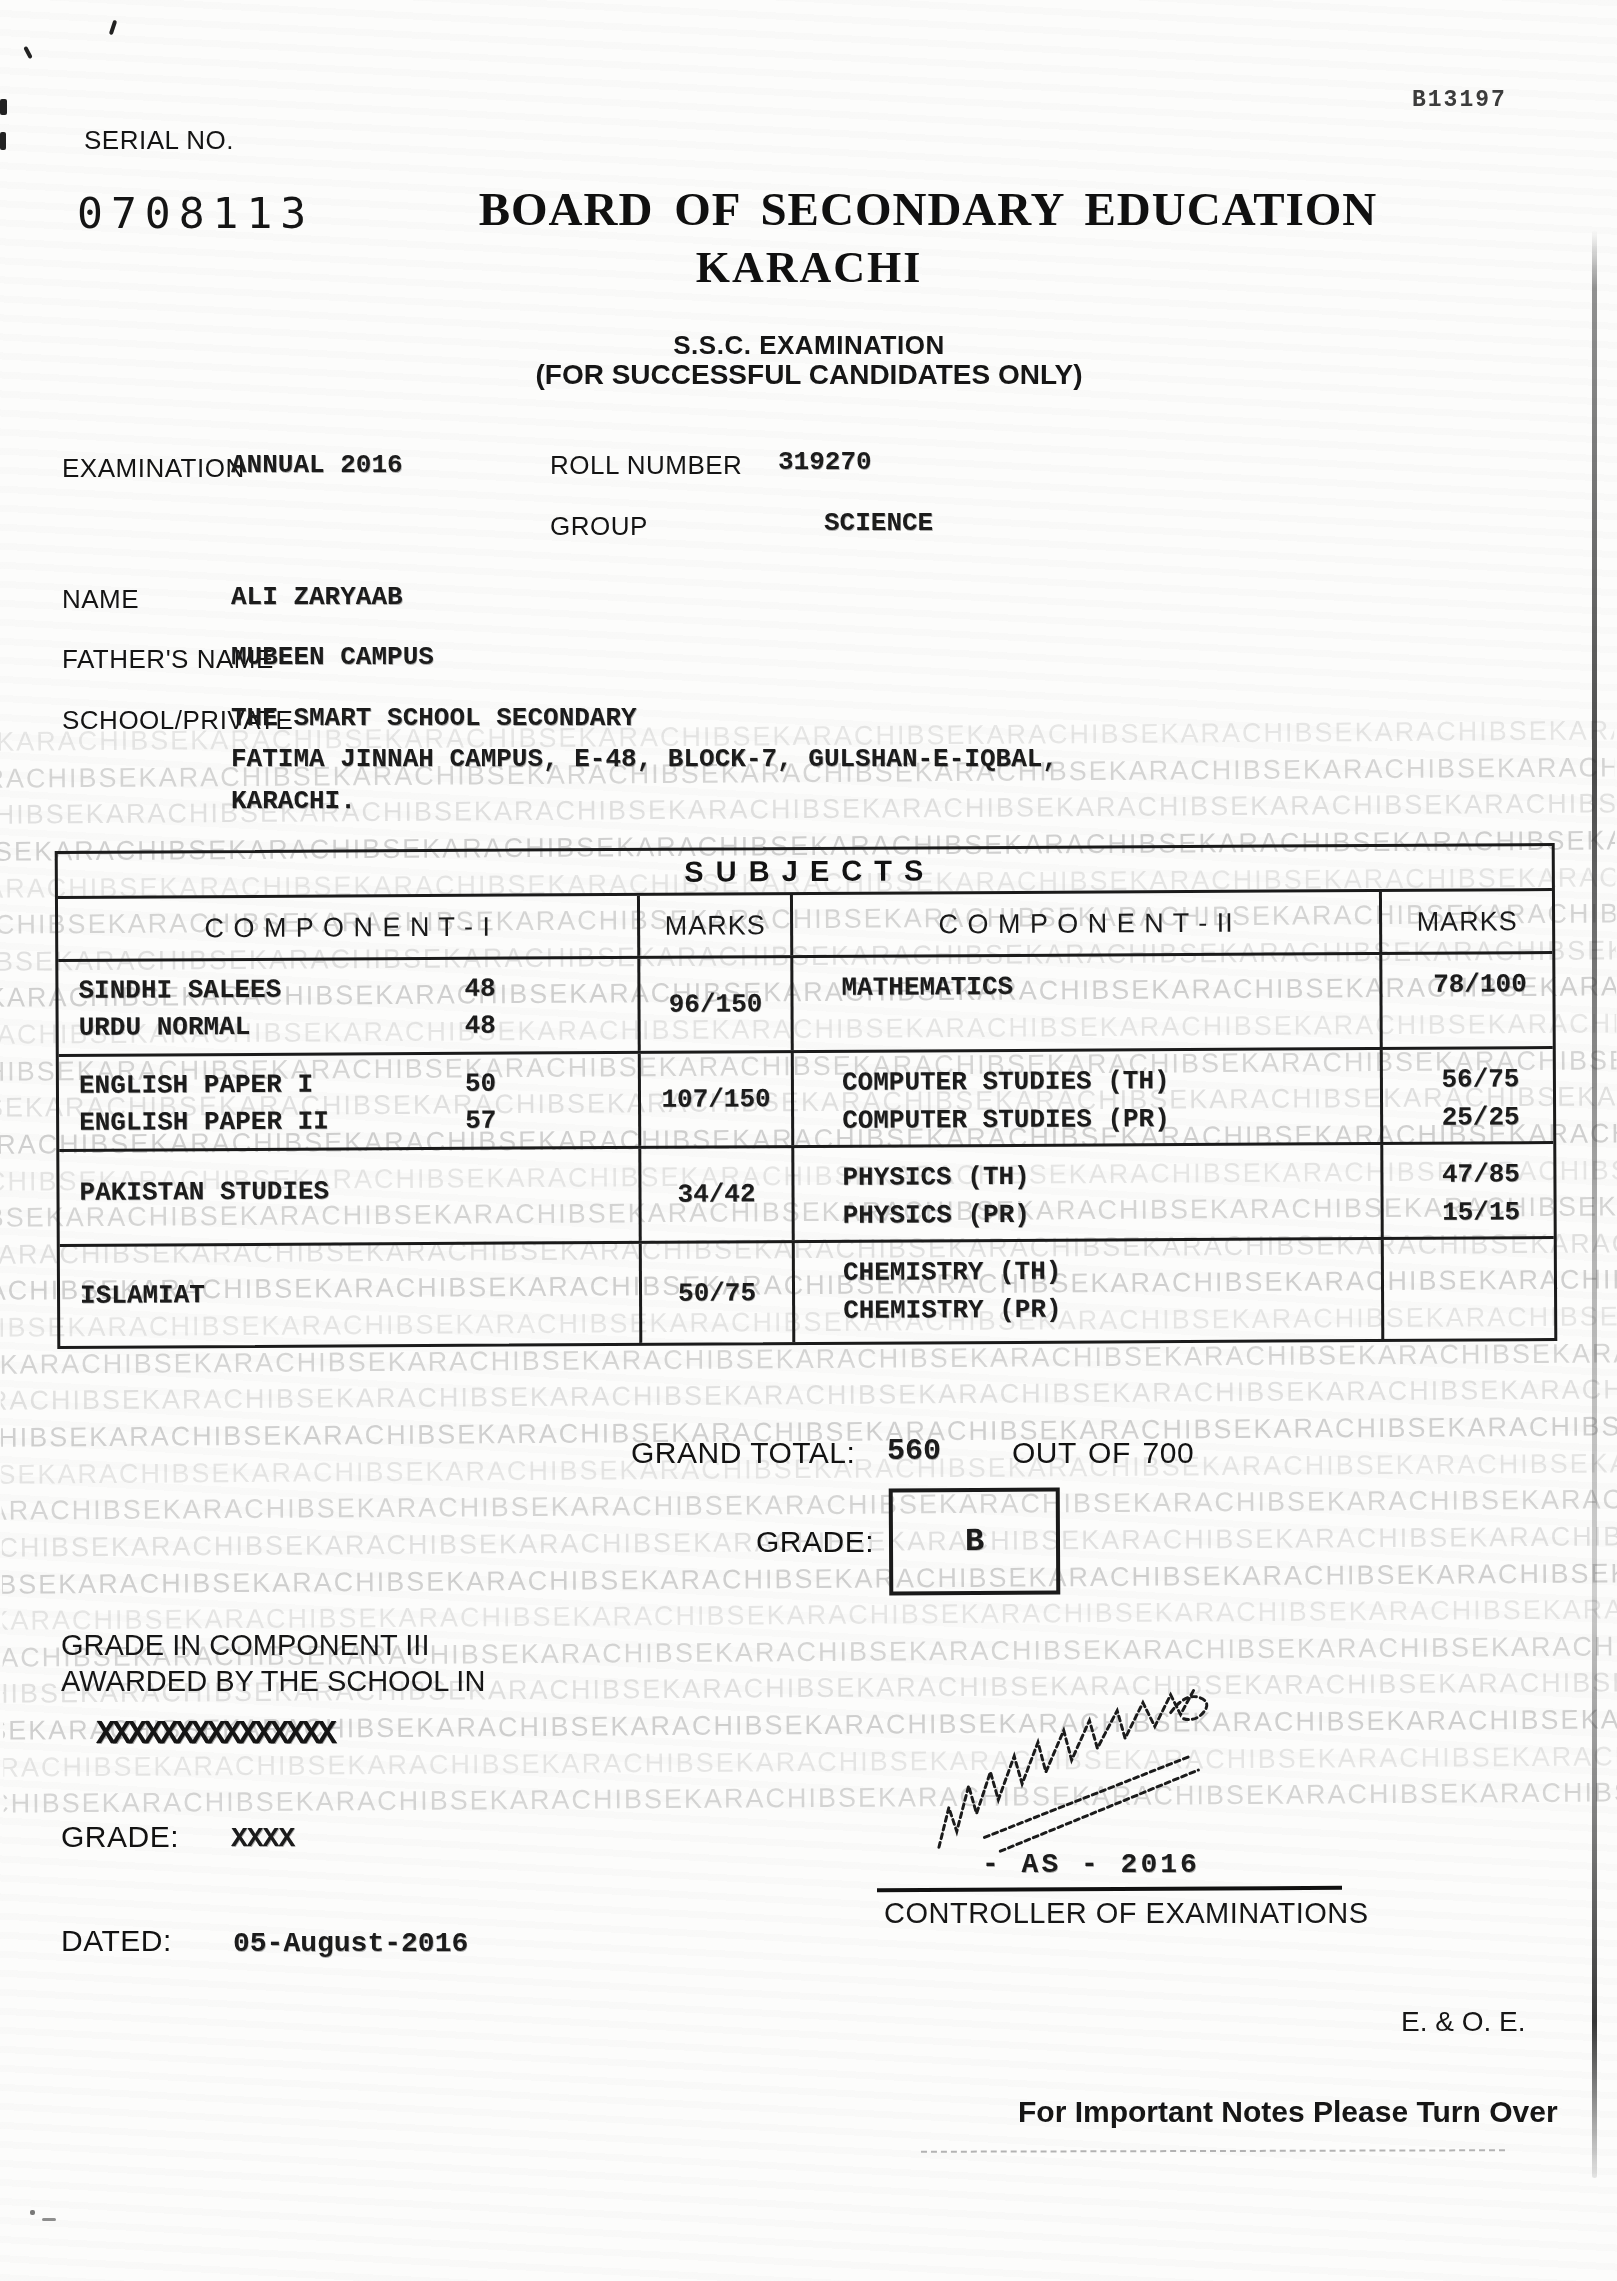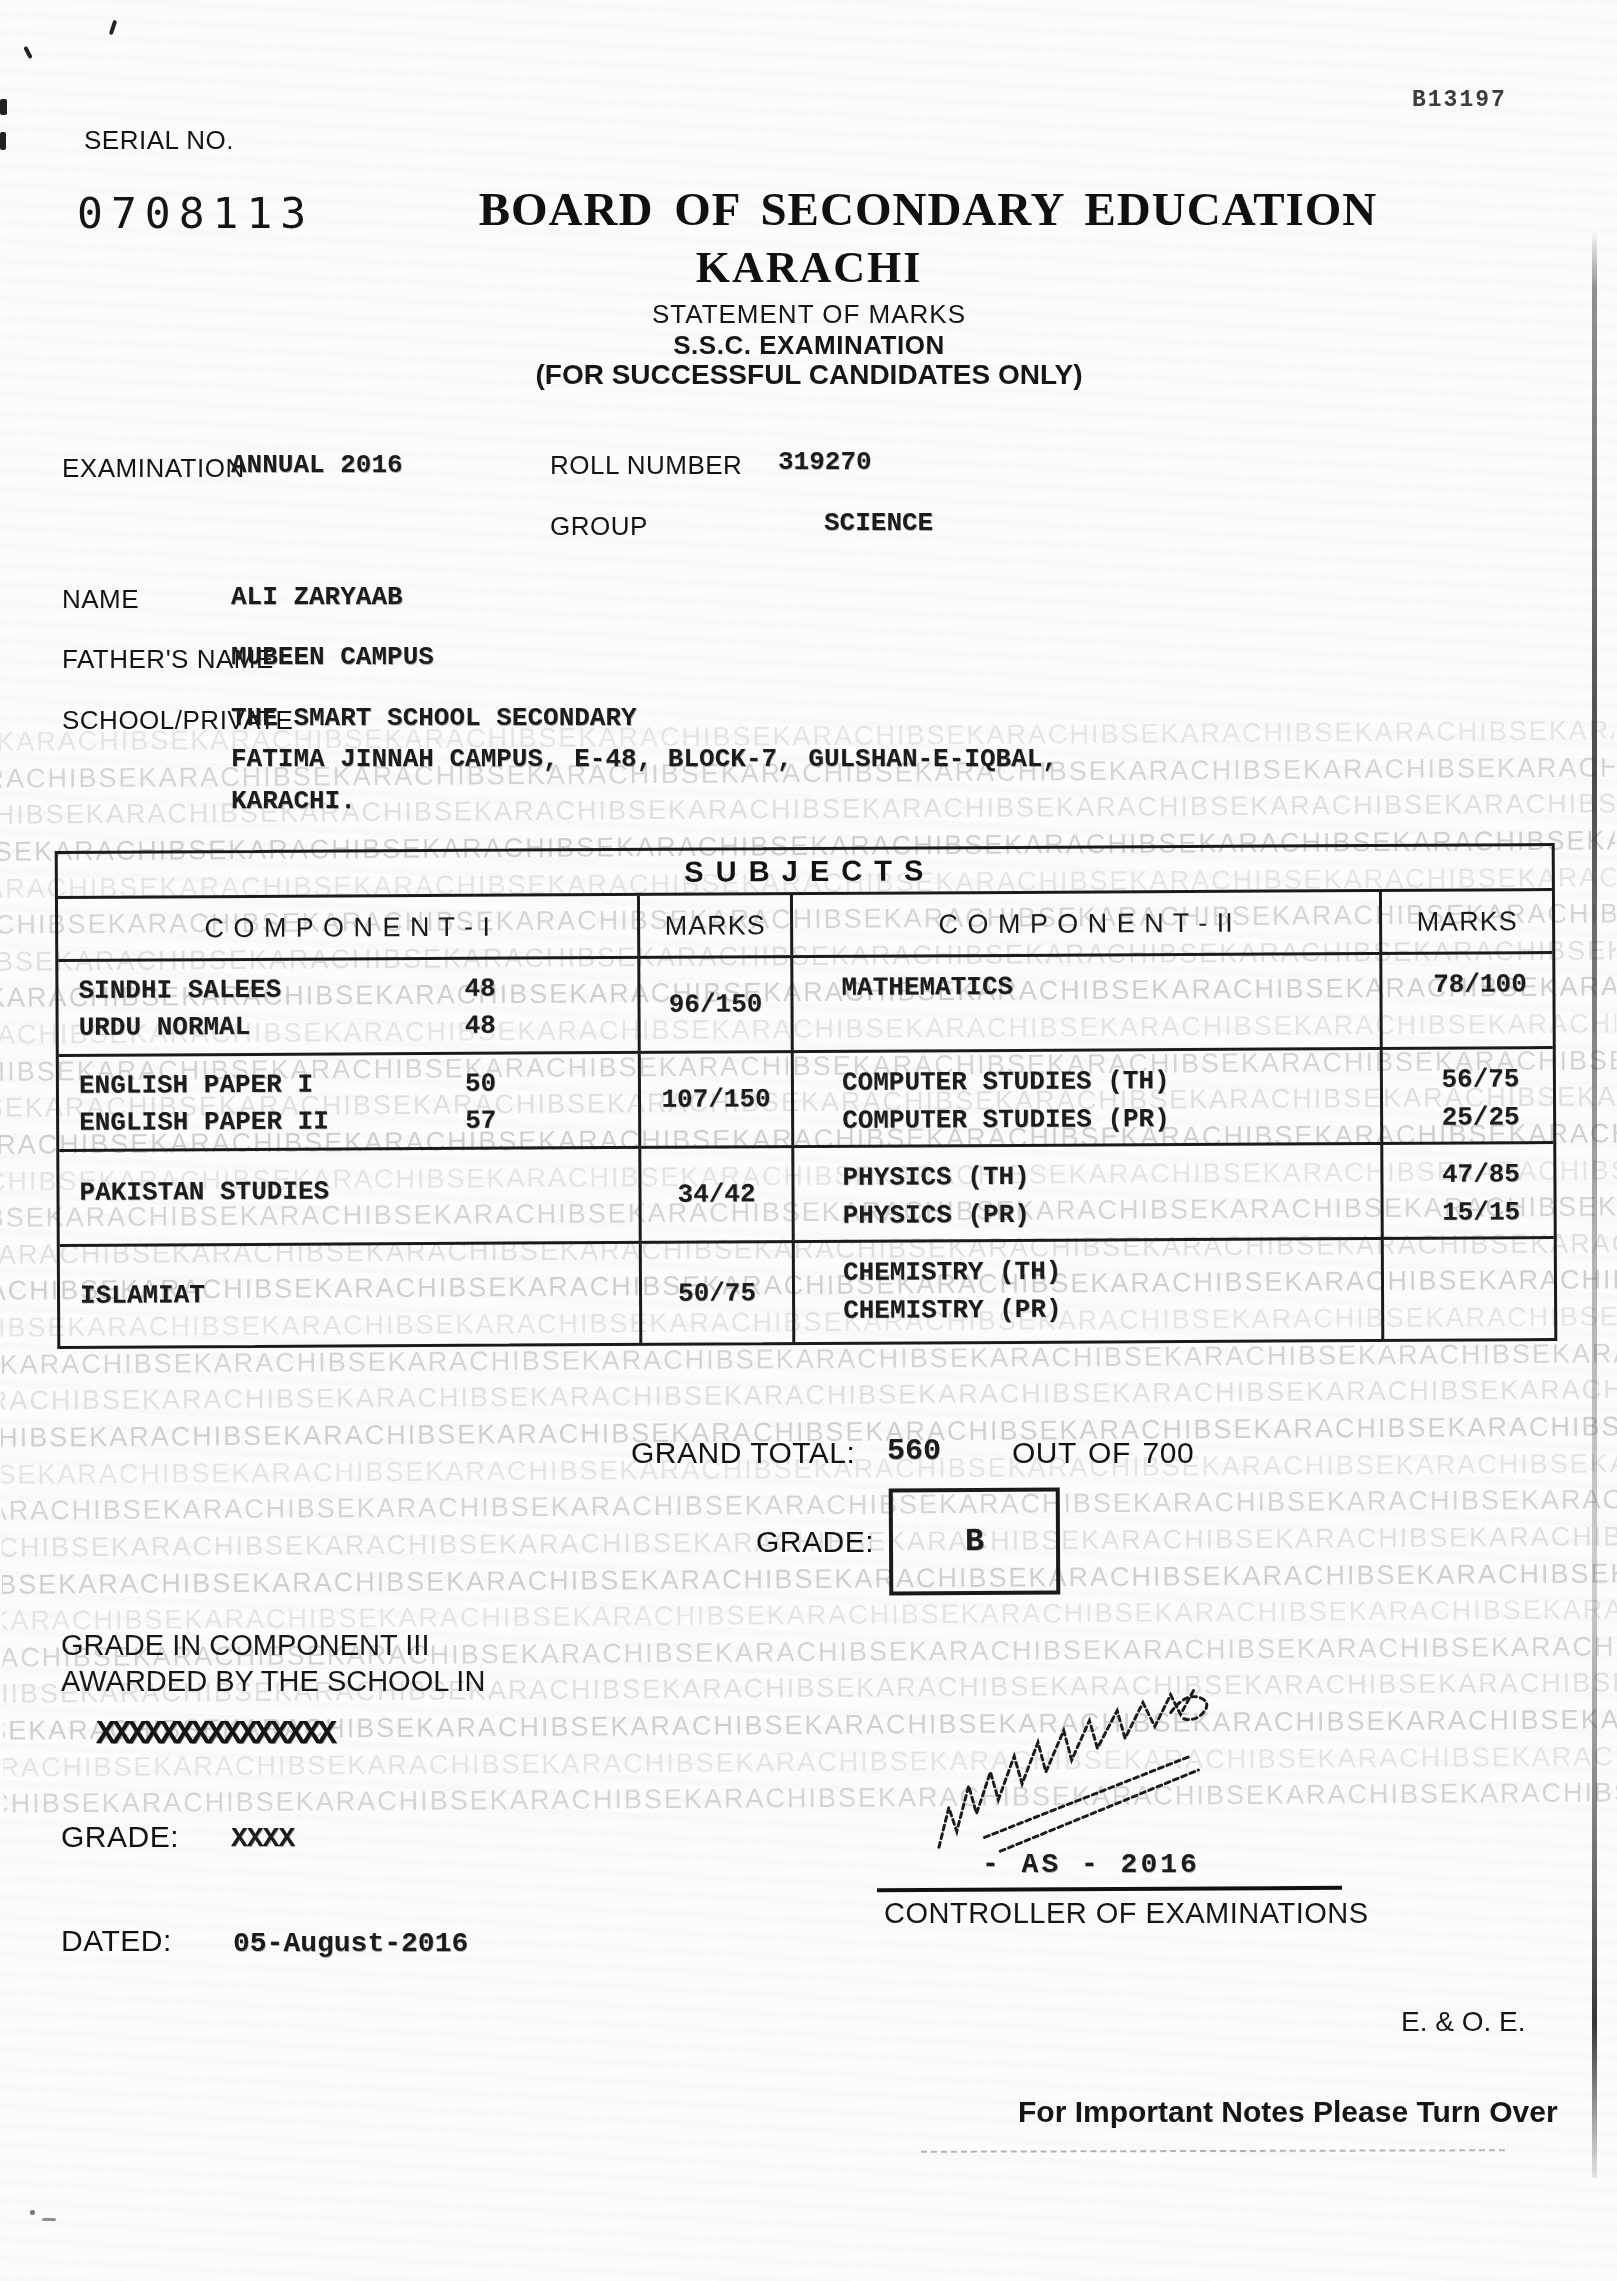--- a/index.html
+++ b/index.html
@@ -122,21 +122,20 @@
       <div class="wm-row" style="top: 1026px; left: -44px; opacity: 0.12;">KARACHIBSEKARACHIBSEKARACHIBSEKARACHIBSEKARACHIBSEKARACHIBSEKARACHIBSEKARACHIBSEKARACHIBSEKARACHIBSEKARACHIBSEKARACHIBSEKARACHIBSEKARACHIBSE</div>
       <div class="wm-row" style="top: 1062px; left: -96px; opacity: 0.21;">KARACHIBSEKARACHIBSEKARACHIBSEKARACHIBSEKARACHIBSEKARACHIBSEKARACHIBSEKARACHIBSEKARACHIBSEKARACHIBSEKARACHIBSEKARACHIBSEKARACHIBSEKARACHIBSE</div>
     </div>
 
   <div class="abs lbl" style="left:84px;top:125px;">SERIAL NO.</div>
   <div class="abs doc-code" style="left:1412px;top:87px;">B13197</div>
   <div class="abs serial-num" style="left:77px;top:188px;">0708113</div>
 
   <div class="abs title-serif" style="left:119px;top:182px;font-size:47px;letter-spacing:1px;word-spacing:8px;">BOARD OF SECONDARY EDUCATION</div>
   <div class="abs title-serif" style="left:0;top:242px;font-size:44px;letter-spacing:2px;">KARACHI</div>
-  <div class="abs center" style="left:0;top:299px;font-size:26px;letter-spacing:1px;">STATEMENT OF MARKS</div>
   <div class="abs center" style="left:0;top:330px;font-size:26px;font-weight:700;letter-spacing:0.5px;">S.S.C. EXAMINATION</div>
   <div class="abs center" style="left:0;top:359px;font-size:28px;font-weight:700;">(FOR SUCCESSFUL CANDIDATES ONLY)</div>
 
   <div class="abs lbl" style="left:62px;top:453px;">EXAMINATION</div>
   <div class="abs typed" style="left:231px;top:450px;">ANNUAL 2016</div>
   <div class="abs lbl" style="left:550px;top:450px;">ROLL NUMBER</div>
   <div class="abs typed" style="left:778px;top:447px;">319270</div>
   <div class="abs lbl" style="left:550px;top:511px;">GROUP</div>
   <div class="abs typed" style="left:824px;top:508px;">SCIENCE</div>
   <div class="abs lbl" style="left:62px;top:584px;">NAME</div>

